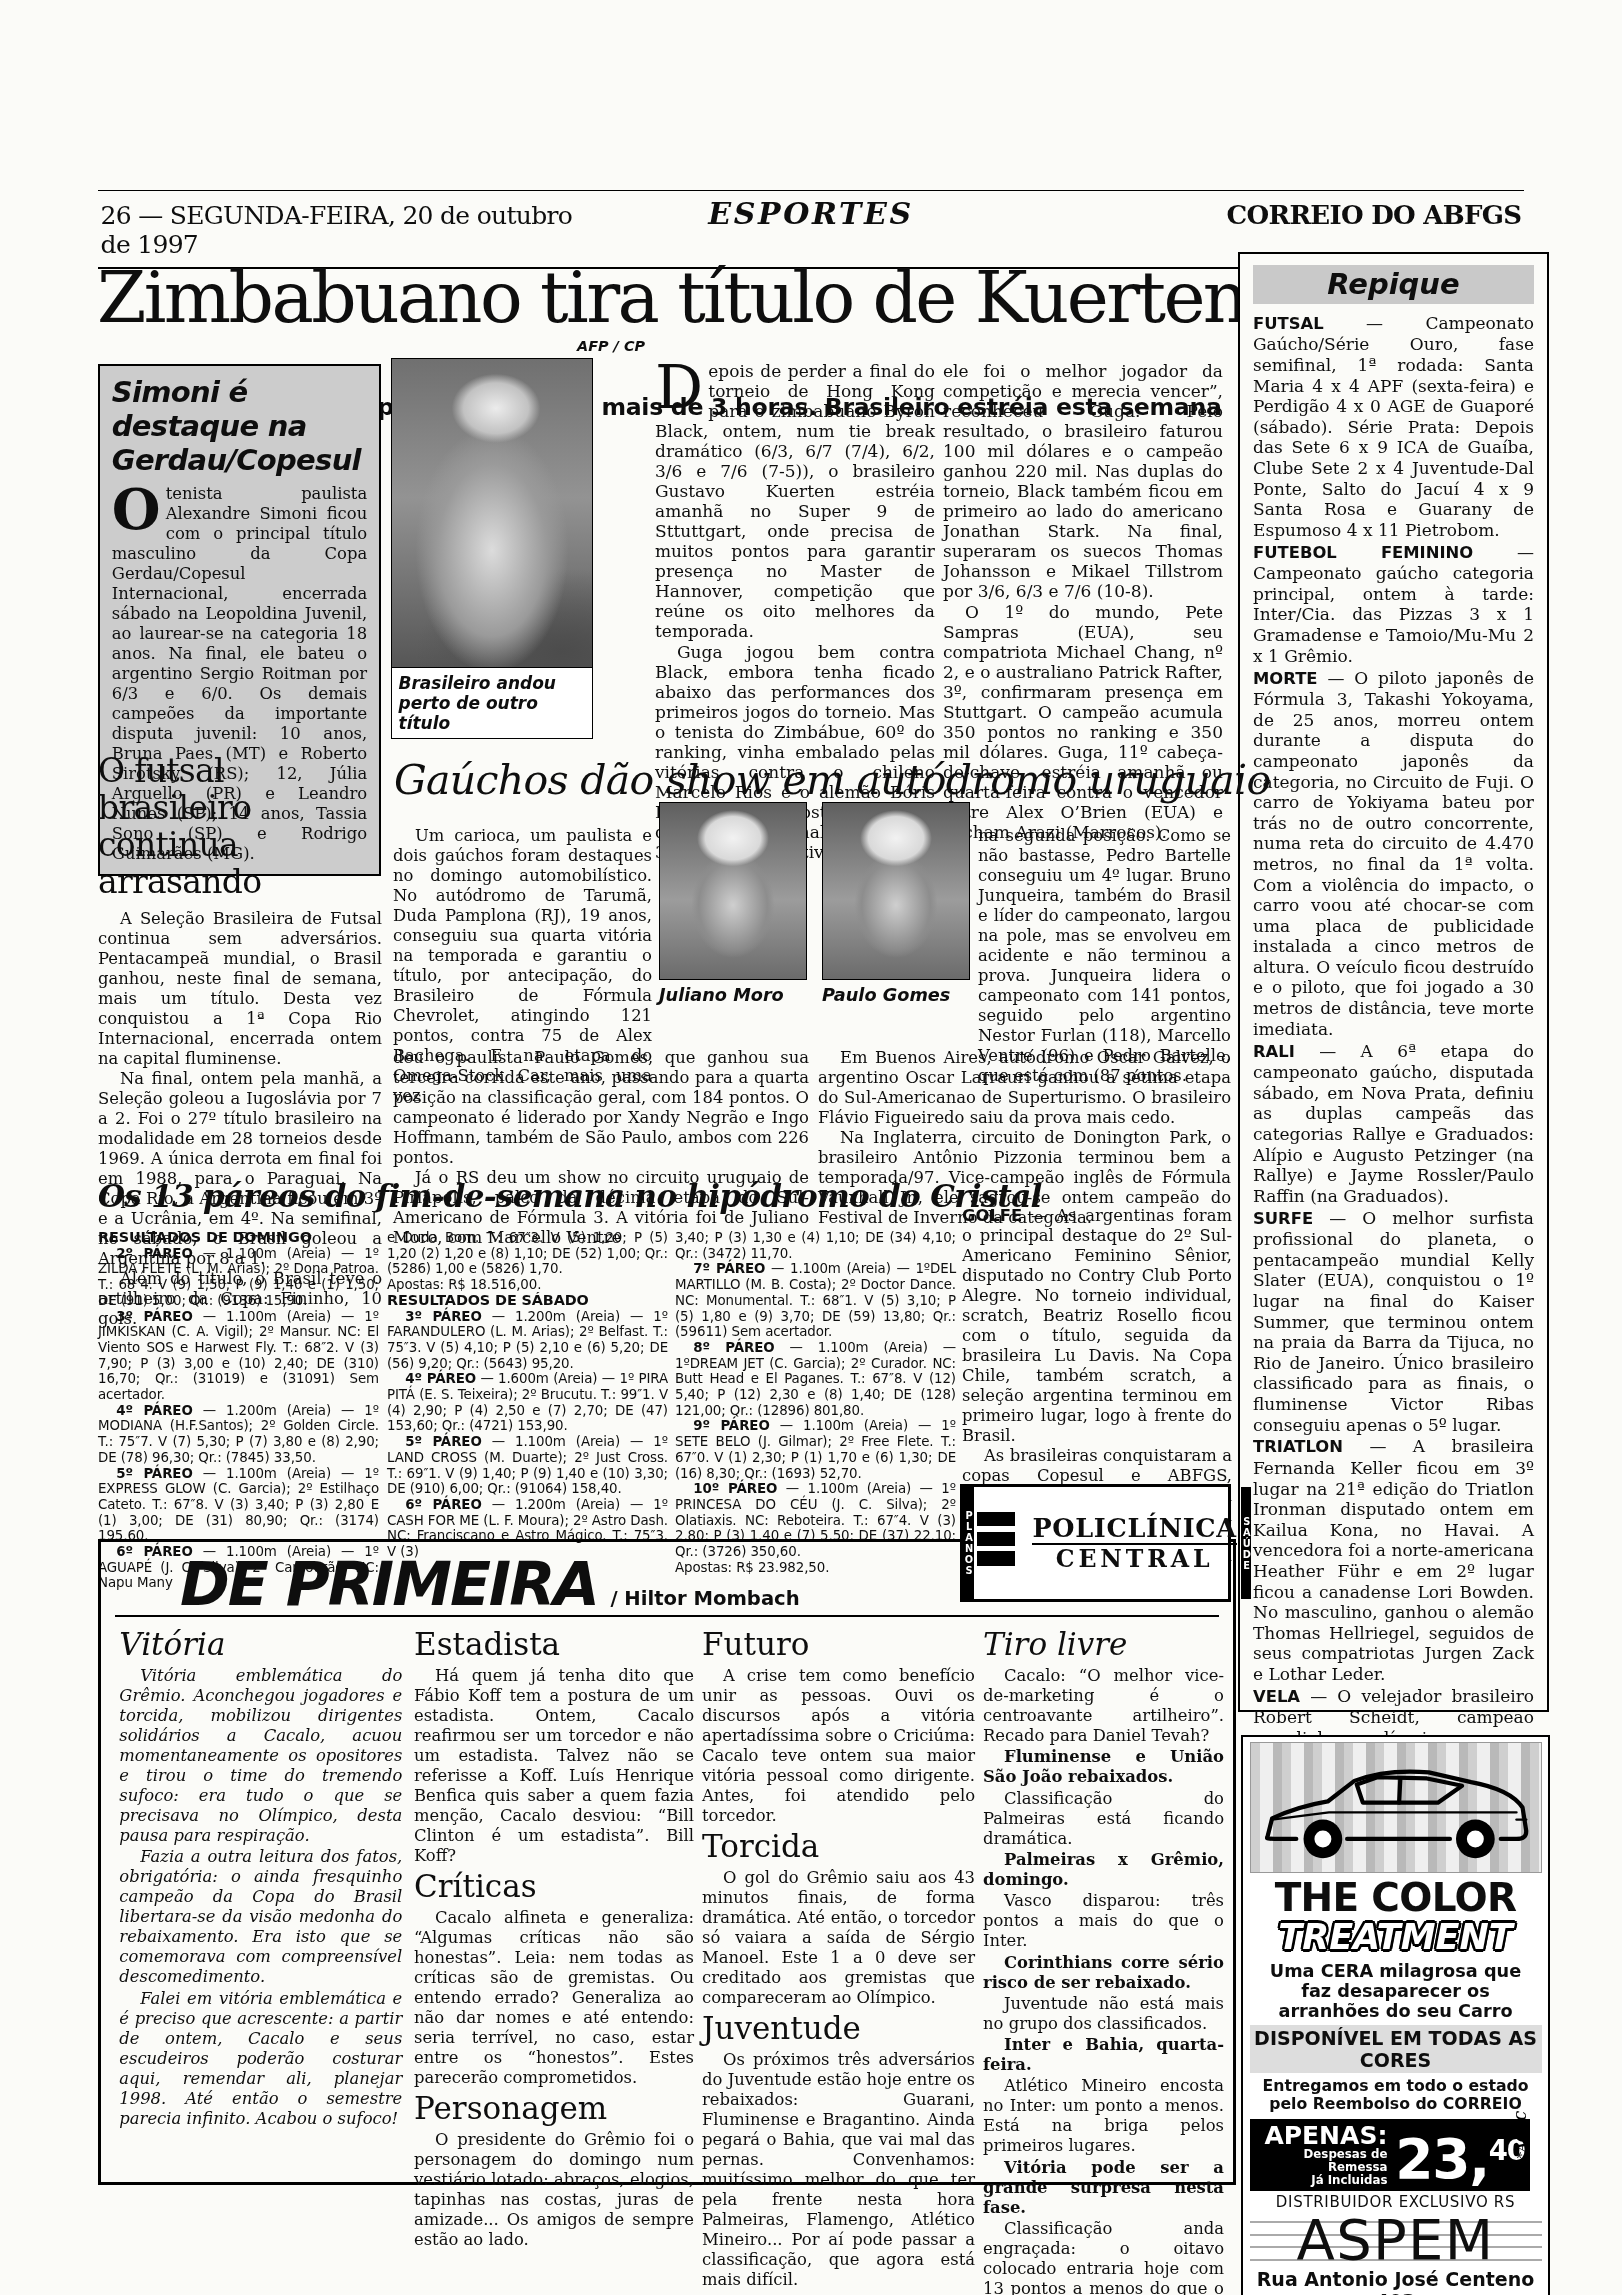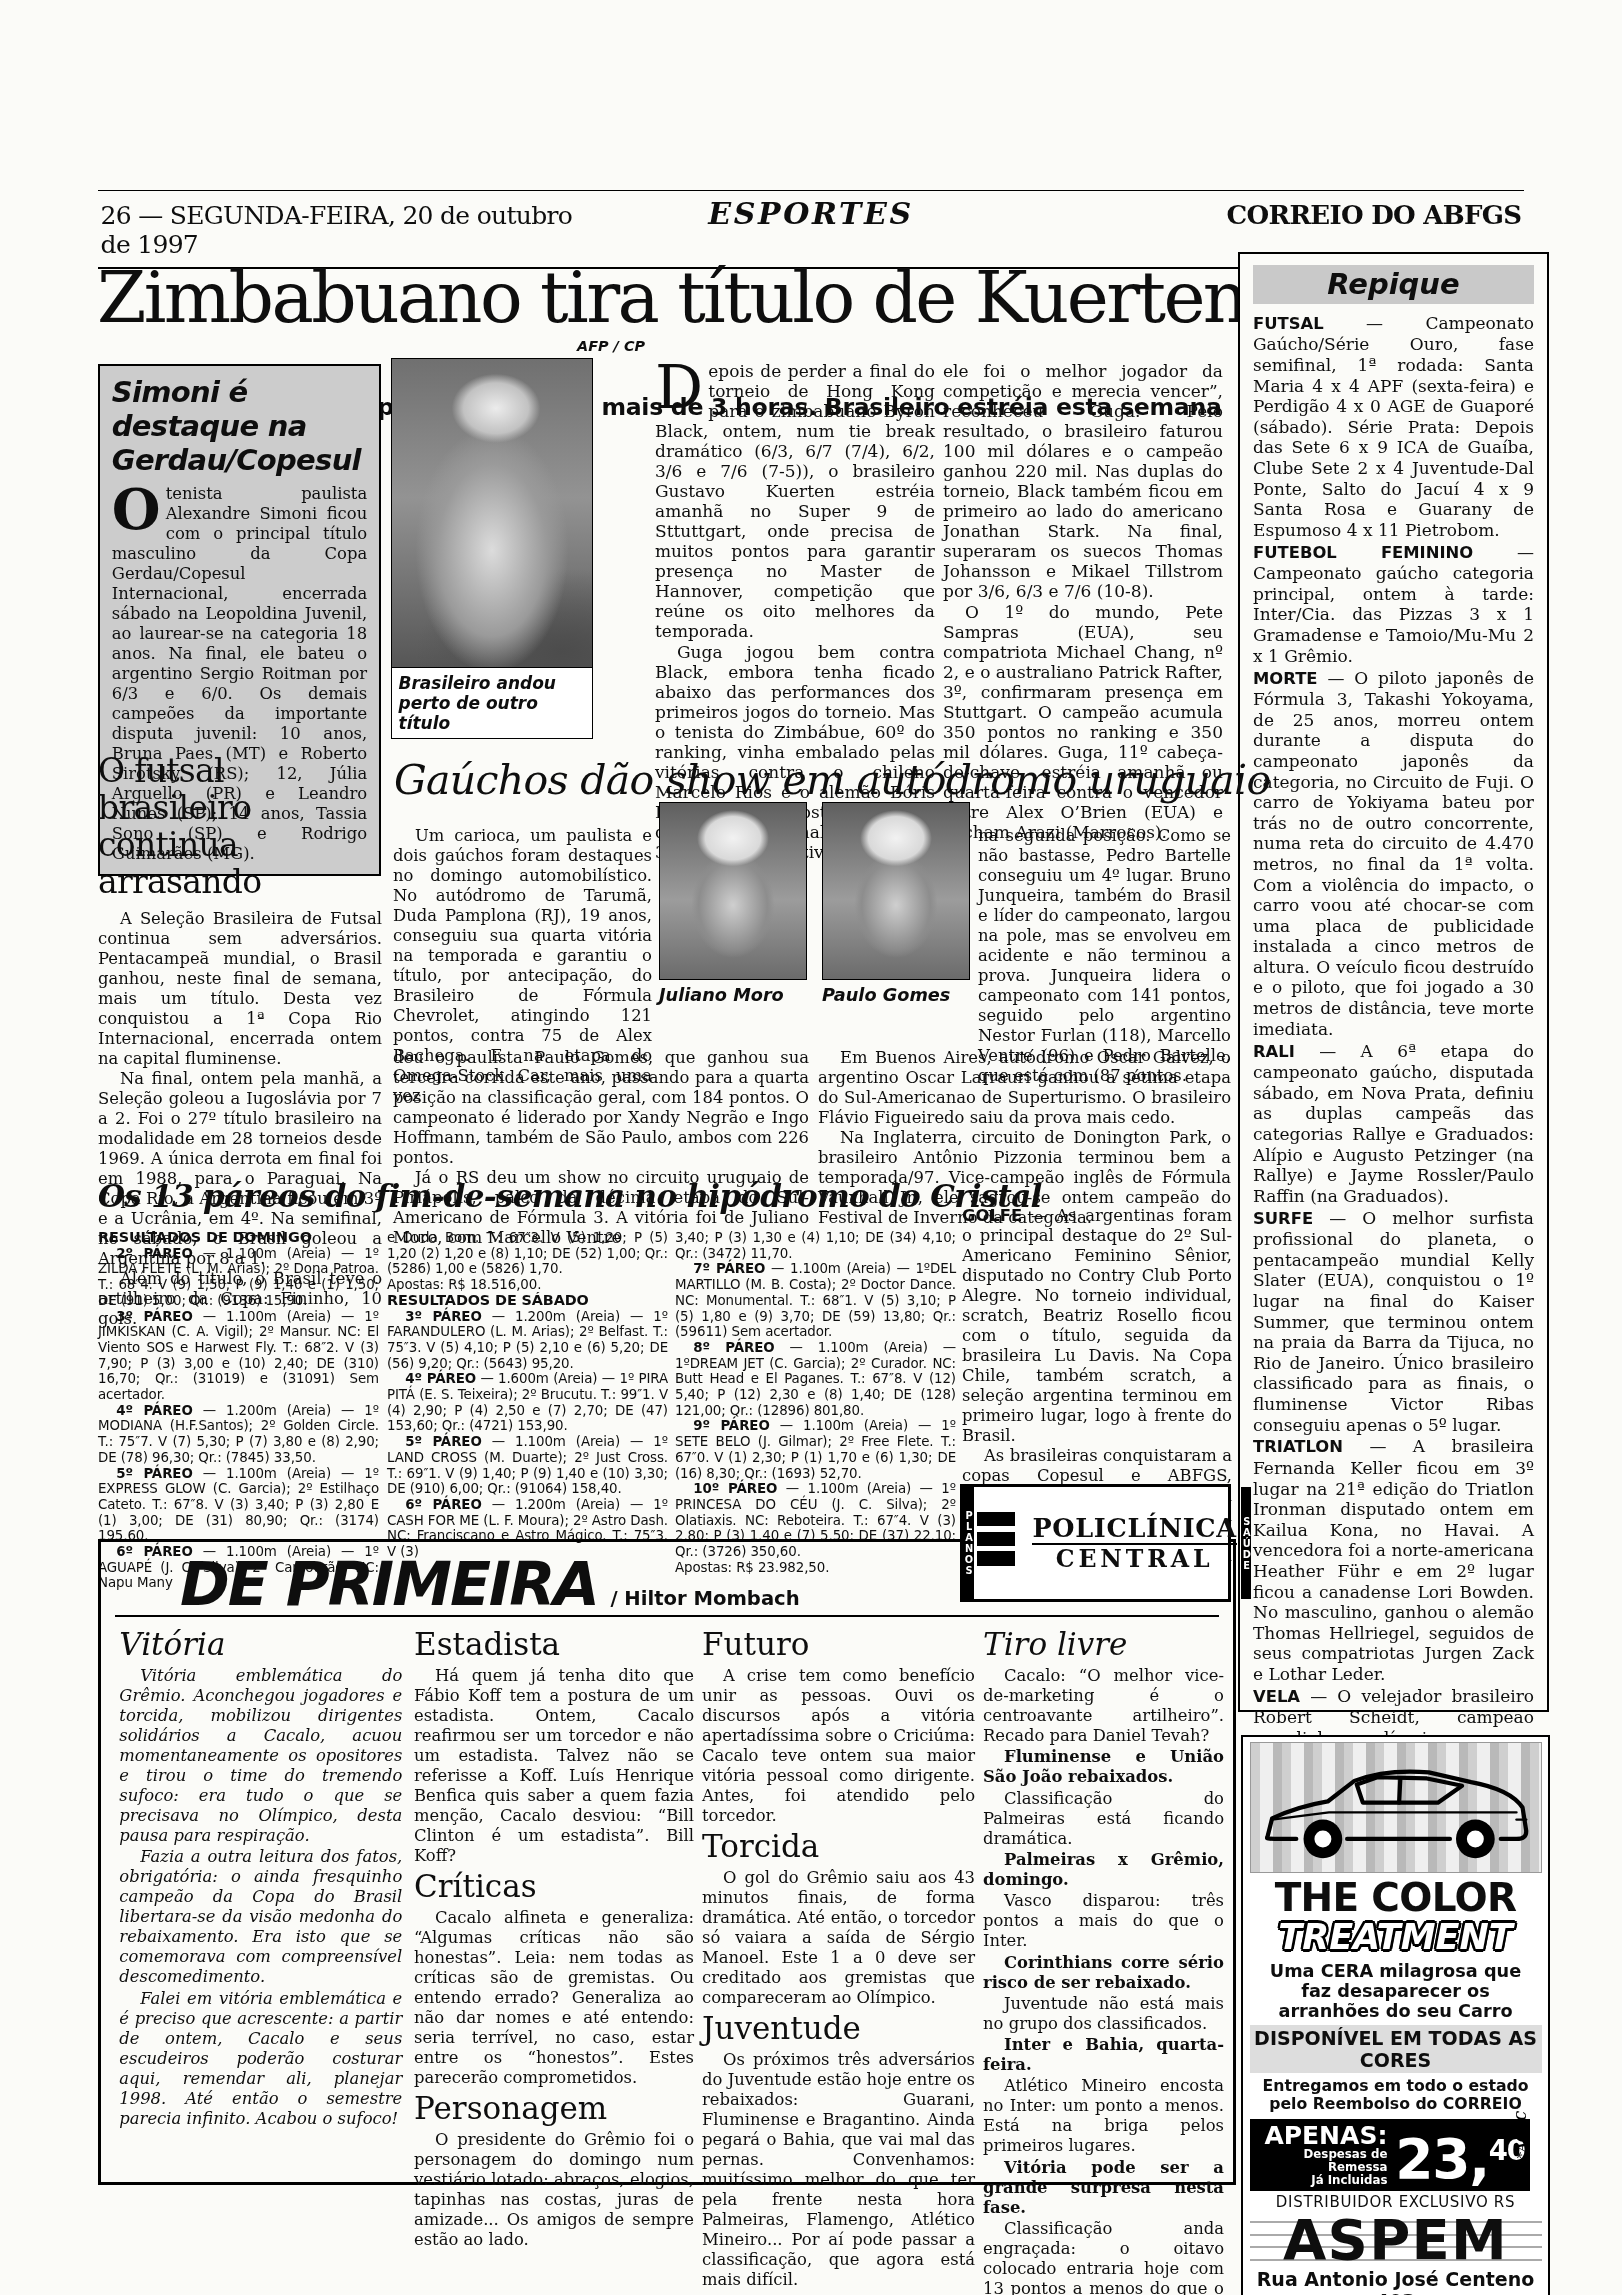--- a/index.html
+++ b/index.html
@@ -127,21 +127,21 @@
   .cad-apenas{position:relative;background:#000;color:#fff;display:flex;align-items:center;justify-content:center;
       gap:7.9px;margin:6.5px 11.8px 2.6px 0;padding:3.9px 5.2px}
   .ca-left{text-align:right}
   .ca-word{font-weight:bold;font-size:25px;line-height:25px}
   .ca-note{font-size:11.8px;line-height:13px;font-weight:bold}
   .ca-price{font-weight:bold;font-size:55px;line-height:52px;letter-spacing:-1.3px}
   .ca-dec{font-size:27.5px;vertical-align:18.3px}
   .ca-side{position:absolute;right:-15.7px;top:7.9px;transform:rotate(-90deg);transform-origin:center;
            color:#000;font-style:italic;font-weight:bold;font-size:12.4px;font-family:"DejaVu Serif",serif}
   .cad-dist{font-size:15px;letter-spacing:0.7px;margin-top:1.3px}
-  .cad-brand{font-weight:bold;font-size:56px;line-height:58px;letter-spacing:1.3px;
+  .cad-brand{font-weight:normal;font-size:56px;line-height:58px;letter-spacing:1.3px;
       background:repeating-linear-gradient(180deg,rgba(0,0,0,0) 0 10.5px,#aaa 10.5px 12.4px);}
   .cad-addr{font-weight:bold;font-size:19px;line-height:21.6px}
 </style>
 </head>
 <body>
 
 <div class="page">
 
   <div class="abs masthead">
     <span class="mh-left">26 — SEGUNDA-FEIRA, 20 de outubro de 1997</span>

